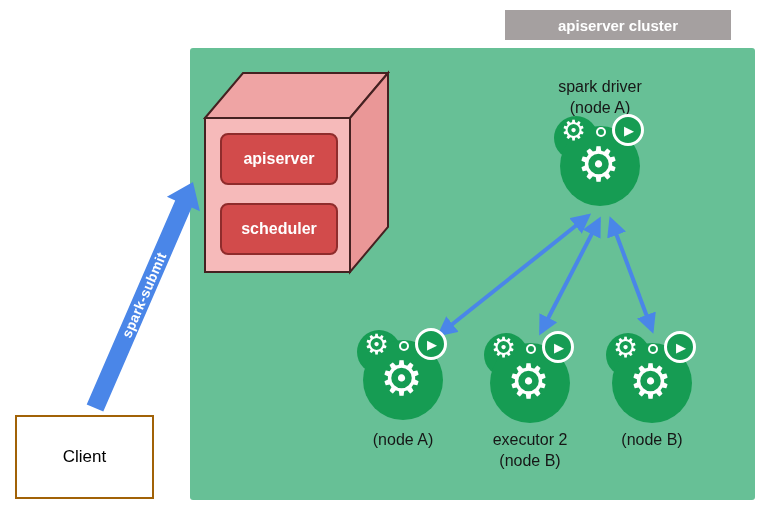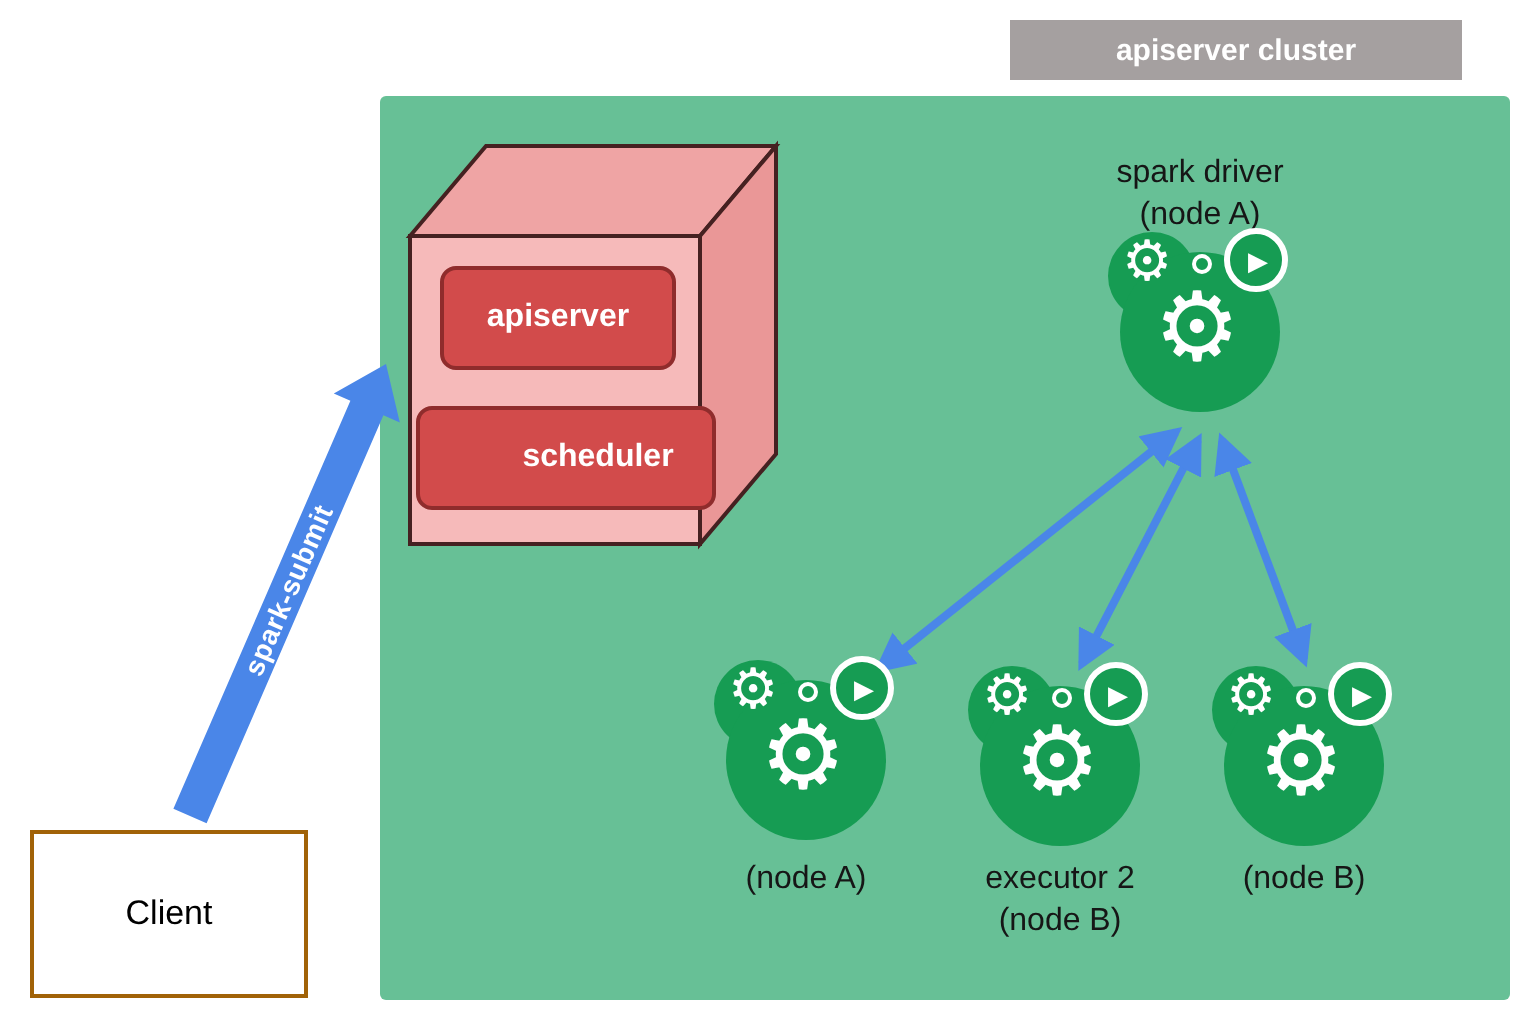--- a/index.html
+++ b/index.html
@@ -32,21 +32,21 @@
     display:flex;align-items:center;justify-content:center;
   }
   svg.layer{left:0;top:0;width:761px;height:516px;pointer-events:none;}
   .ctrl-box{
     width:114px;height:48px;background:var(--control-red);
     border:2px solid var(--control-red-border);border-radius:8px;
     display:flex;align-items:center;justify-content:center;
     color:#fff;font-weight:bold;font-size:16px;
   }
   #apiserver{left:220px;top:133px;}
-  #scheduler{left:208px;top:203px;padding-left:32px;}
+  #scheduler{left:220px;top:203px;}
   .node-label{
     text-align:center;font-size:16px;line-height:1.3;color:var(--ink);
   }
   #driver-label{left:520px;top:60px;width:160px;margin-top:17px;}
   #exec1-label{left:333px;top:430px;width:140px;}
   #exec2-label{left:460px;top:430px;width:140px;}
   #exec3-label{left:582px;top:430px;width:140px;}
   .client-box{
     left:15px;top:415px;width:135px;height:80px;background:#fff;
     border:2px solid #a16207;display:flex;align-items:center;justify-content:center;

